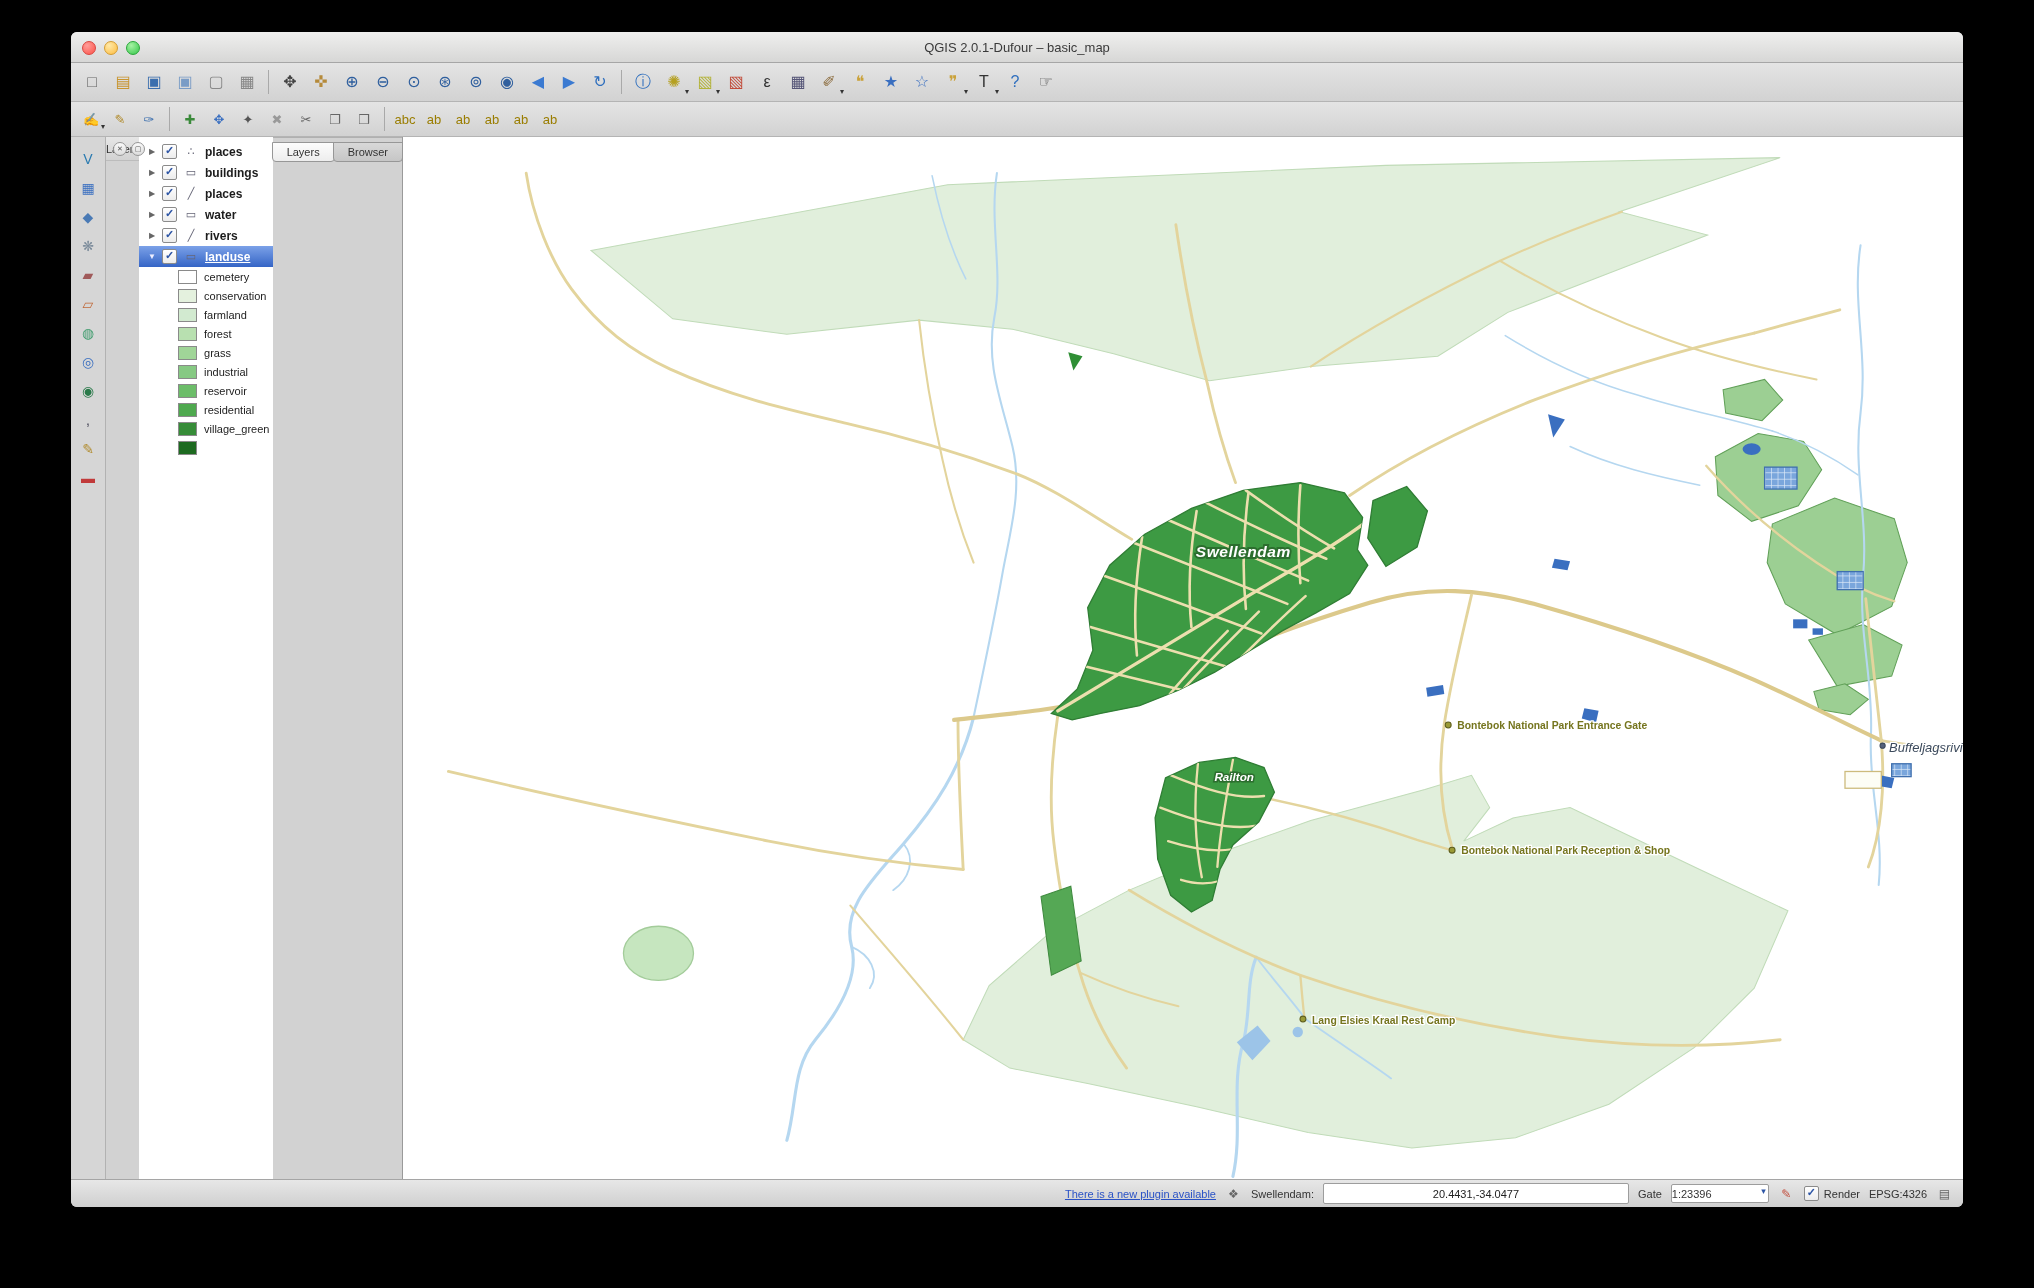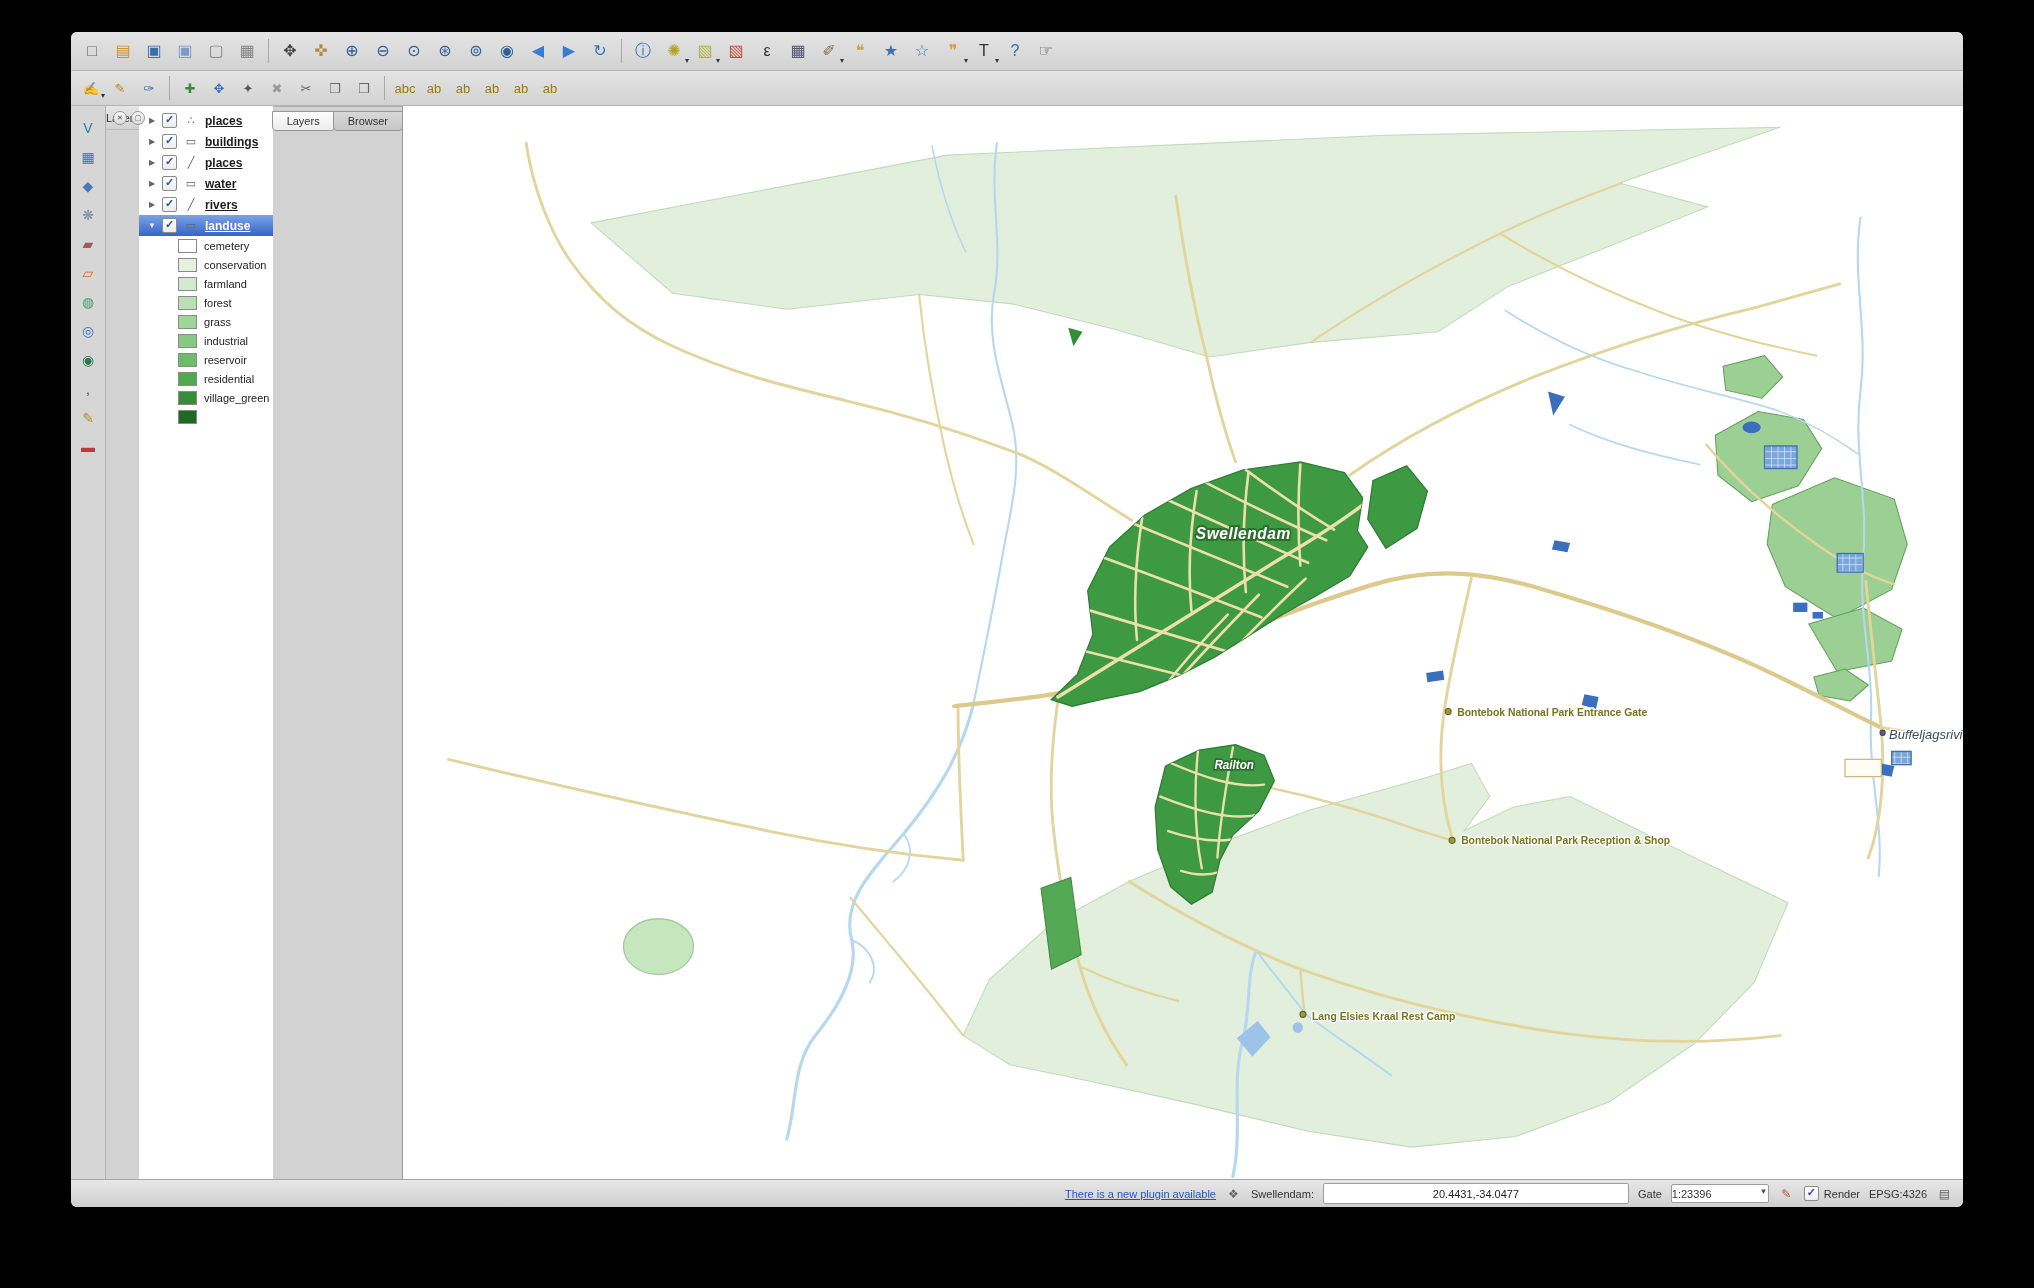--- a/index.html
+++ b/index.html
@@ -39,21 +39,21 @@
   .phbtns{position:absolute;left:7px;top:5px;display:flex;gap:4px;}
   .phbtn{width:12px;height:12px;border-radius:50%;background:linear-gradient(#fafafa,#dcdcdc);
     border:1px solid #969696;font-size:7px;color:#555;display:flex;align-items:center;justify-content:center;}
   .panel-body{flex:1;background:#fff;overflow:hidden;padding-top:4px;}
   .tree-row{height:21px;display:flex;align-items:center;padding-left:7px;gap:4px;}
   .tree-row .caret{width:12px;font-size:8px;color:#666;text-align:center;flex:0 0 auto;}
   .cb{width:13px;height:13px;border:1px solid #8b8b8b;border-radius:2px;background:linear-gradient(#fff,#ececec);
     display:flex;align-items:center;justify-content:center;flex:0 0 auto;}
   .cb-check{font-size:11px;line-height:1;color:#2d55a5;font-weight:bold;margin-top:-2px;}
   .tree-row .ticon{width:20px;text-align:center;font-size:11px;color:#667;flex:0 0 auto;}
-  .tree-row .tl{font-size:12px;font-weight:bold;color:#1c1c1c;text-decoration:underline;}
+  .tree-row .tl{font-size:12px;font-weight:bold;color:#1c1c1c;}
   .tree-row.selected{background:linear-gradient(#7ba1e8,#3565c6);}
   .tree-row.selected .tl{color:#fff;text-decoration:underline;text-align:right;}
   .tree-row.selected .caret{color:#eef;}
   .legend-row{height:19px;display:flex;align-items:center;padding-left:39px;gap:7px;}
   .swatch{width:17px;height:12px;border:1px solid #8a8a8a;flex:0 0 auto;}
   .legend-lbl{font-size:11px;color:#222;}
   .panel-tabs{height:27px;background:#d2d2d2;display:flex;align-items:center;justify-content:center;gap:0;
     border-top:1px solid #b0b0b0;flex:0 0 auto;}
   .ptab{padding:3px 14px;font-size:11px;color:#333;background:linear-gradient(#d8d8d8,#c6c6c6);
     border:1px solid #979797;border-radius:0 0 4px 4px;margin:0 -1px;}
@@ -76,20 +76,28 @@
   .sb-combo{width:96px;height:17px;border:1px solid #9d9d9d;border-radius:2px;background:#fff;
     display:flex;align-items:center;gap:4px;position:relative;}
   .sb-combo .combo-arrow{position:absolute;right:2px;top:1px;font-size:9px;color:#2d55a5;}
   .sb-check{display:flex;align-items:center;gap:5px;}
 </style>
 </head>
 <body>
 
 <div class="window">
 
+  <div class="titlebar">
+    <div class="lights">
+      <div class="light red"></div>
+      <div class="light yellow"></div>
+      <div class="light green"></div>
+    </div>
+    <div class="title">QGIS 2.0.1-Dufour – basic_map</div>
+  </div>
 
   <div class="toolbar row1">
 
   <div class="tbtn">
         <span class="g" style="color: rgb(102, 102, 102);">□</span>
         <span class="dd"></span>
       </div>
       <div class="tbtn">
         <span class="g" style="color: rgb(200, 149, 48);">▤</span>
         <span class="dd"></span>

